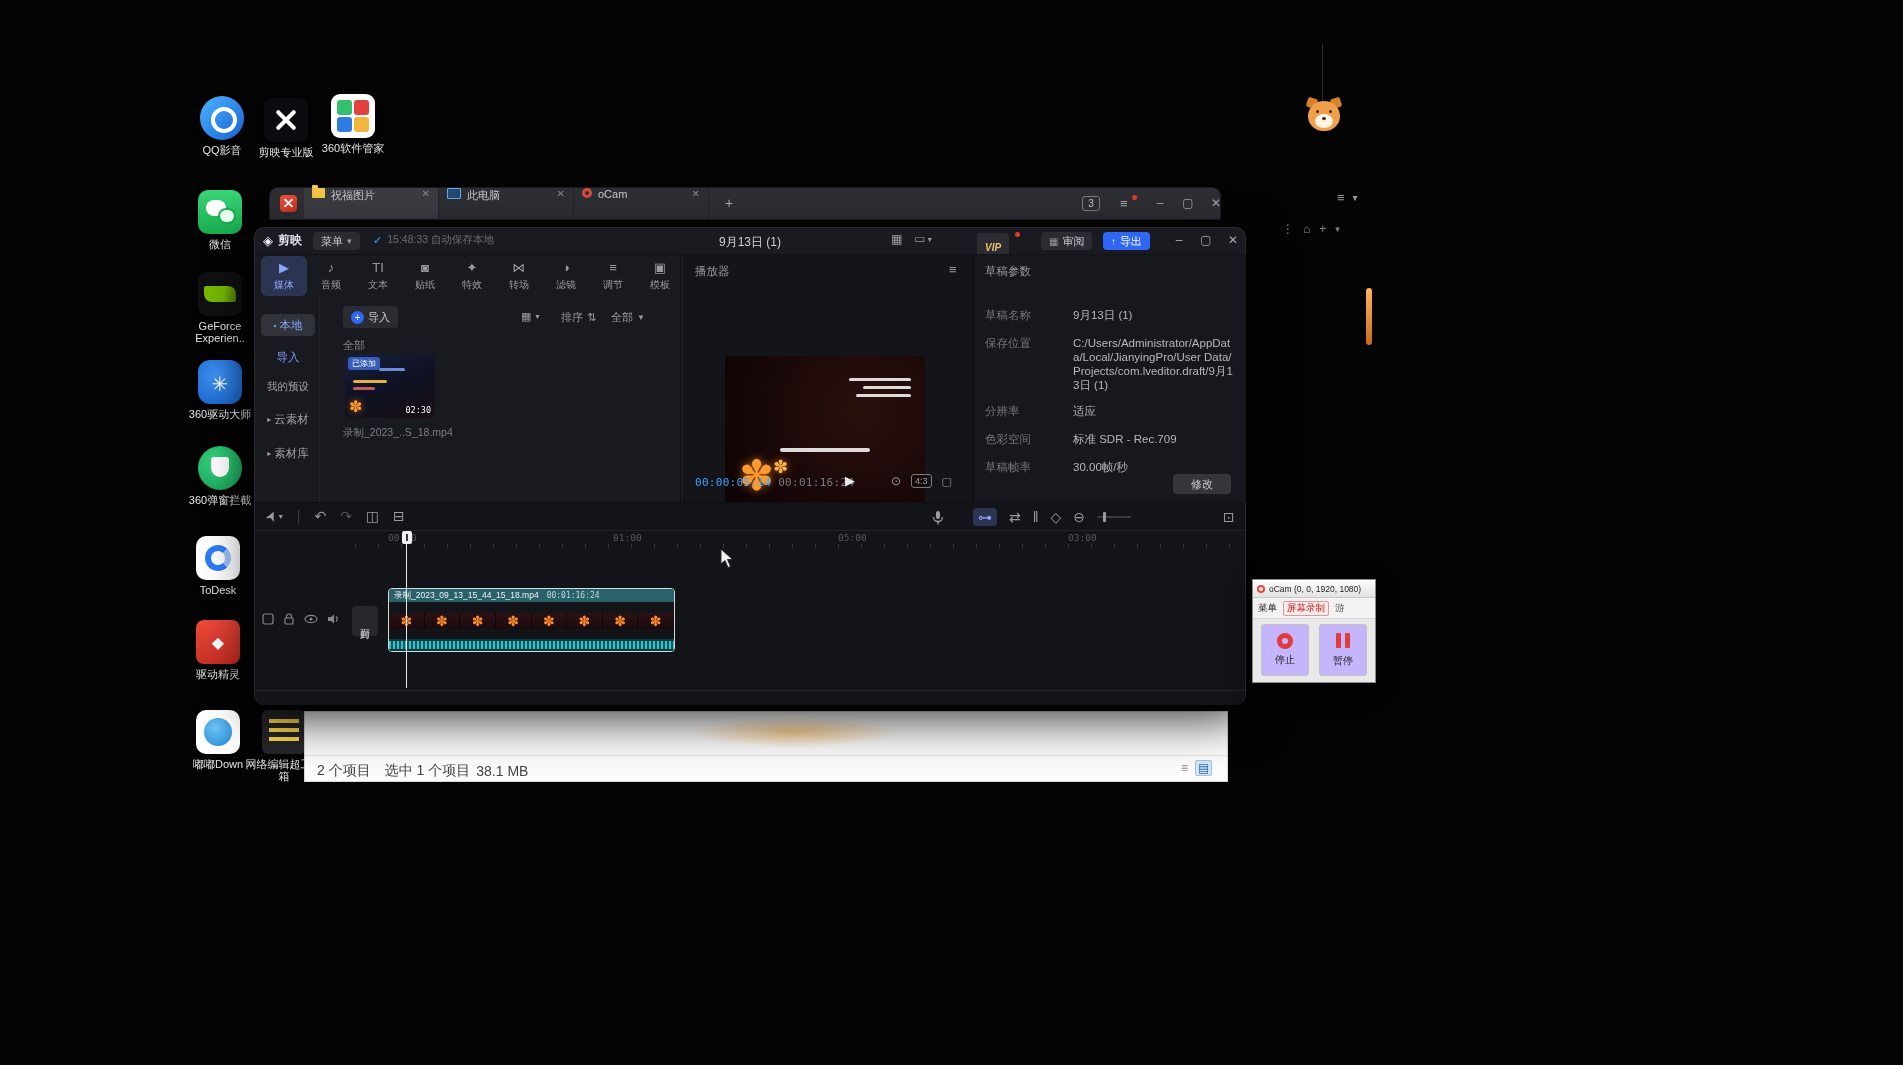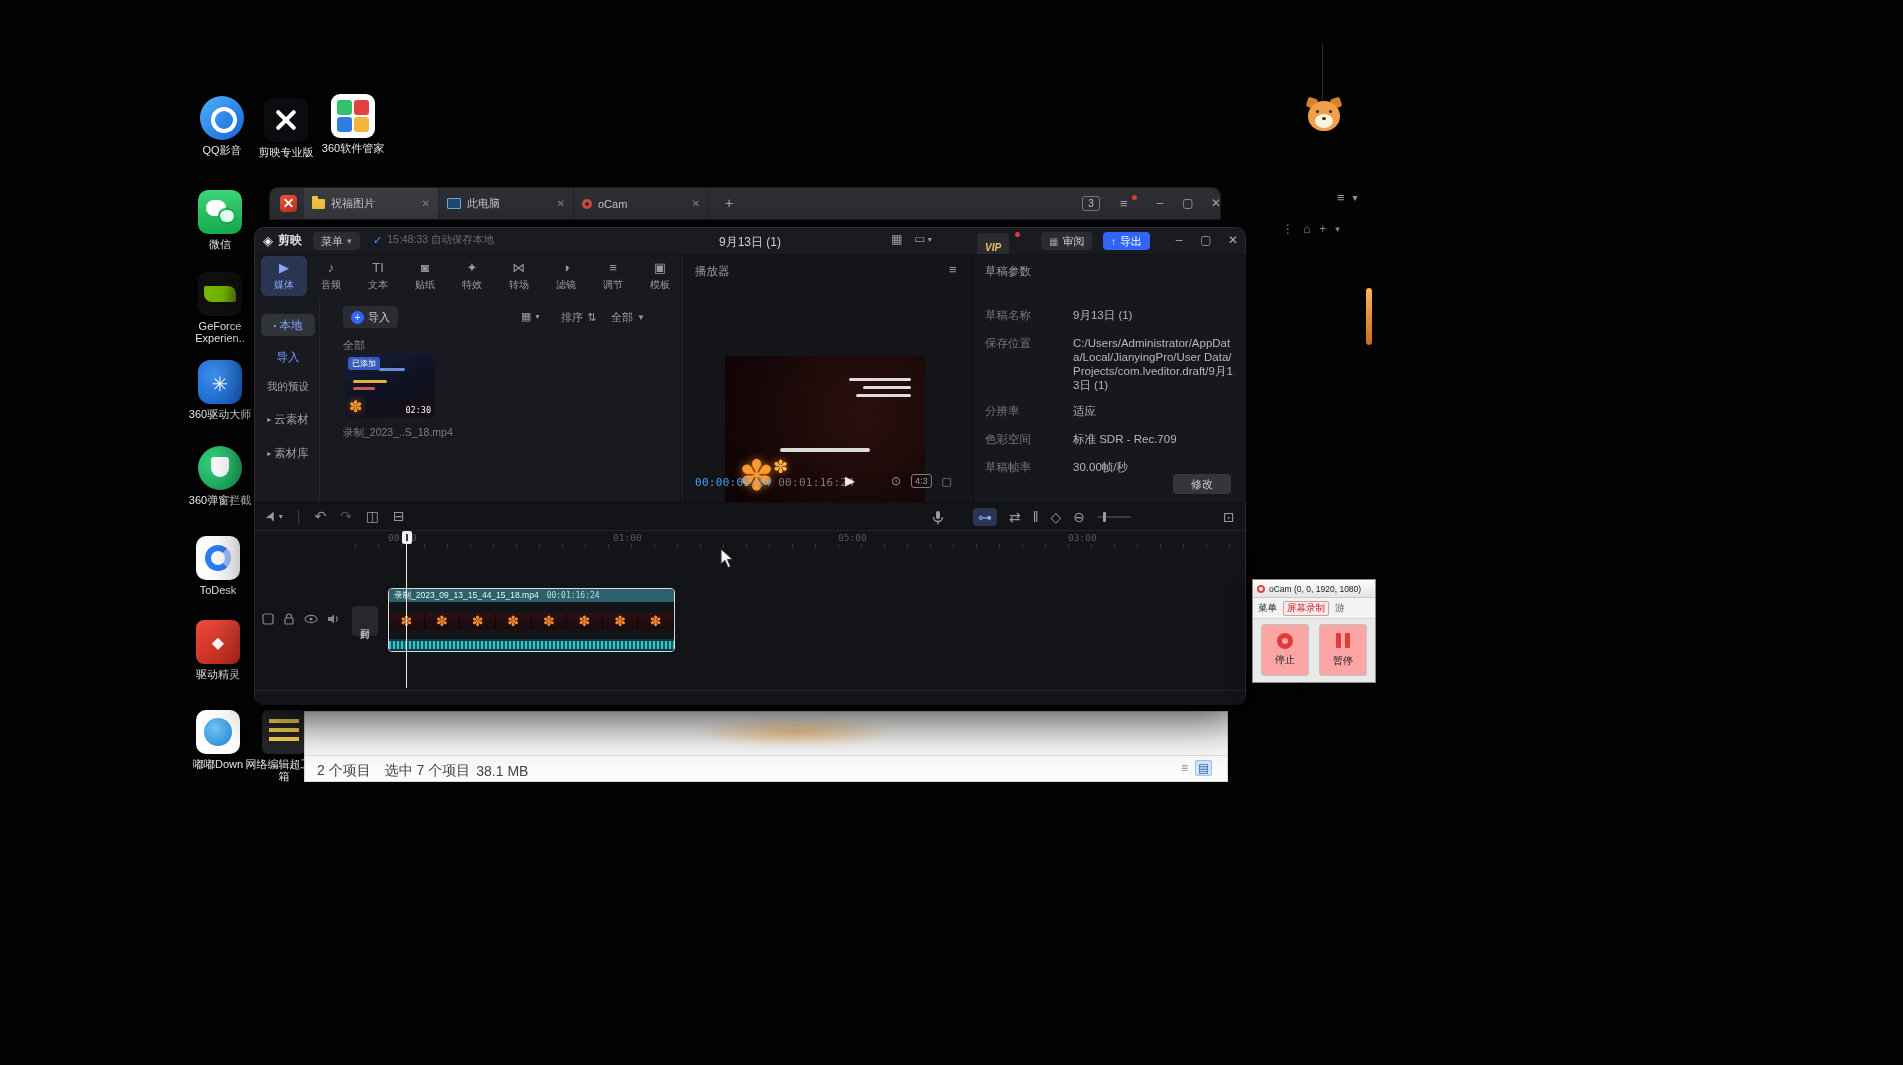--- a/index.html
+++ b/index.html
@@ -9,21 +9,21 @@
   
   .dwrap{width:84px;text-align:center;}
   .dicon{width:44px;height:44px;margin:0 auto;border-radius:9px;position:relative;box-shadow:0 2px 6px rgba(0,0,0,.65);}
   .dlabel{margin-top:4px;font-size:11px;color:#e6e6e9;text-shadow:0 1px 2px #000;line-height:12px;}
   .ring{position:absolute;left:11px;top:11px;width:18px;height:18px;border:4px solid #fff;border-radius:50%;}
   .xbar{position:absolute;left:9px;top:20px;width:26px;height:4px;background:#fff;border-radius:2px;}
   .gridsq span{position:absolute;width:15px;height:15px;border-radius:3px;}
   .shield{position:absolute;left:13px;top:11px;width:18px;height:20px;background:#fff;border-radius:3px 3px 9px 9px;}
   
   .tabbar{left:270px;top:188px;width:950px;height:31px;background:#2d2f34;border-radius:8px 8px 0 0;box-shadow:0 0 0 1px #1b1c1f;}
-  .btab{height:31px;width:135px;display:flex;align-items:center;gap:6px;padding:0 8px;box-sizing:border-box;
+  .btab{height:31px;width:135px;display:flex;gap:6px;padding:0 8px;box-sizing:border-box;
     border-right:1px solid #232427;color:#c6c7cb;font-size:11px;}
   .btab.active{background:#3a3c42;}
   .btab .x{margin-left:auto;color:#85868a;font-size:10px;}
   .folder-ic{width:13px;height:10px;background:#f5c644;border-radius:1px;position:relative;}
   .folder-ic:before{content:"";position:absolute;top:-3px;left:0;width:6px;height:3px;background:#f5c644;border-radius:1px 1px 0 0;}
   .pc-ic{width:12px;height:9px;border:1.5px solid #6fa8e8;border-radius:1px;background:#204a73;}
   .cam-ic{width:10px;height:10px;border:3px solid #e04a3c;border-radius:50%;box-sizing:border-box;}
   
   .jy{left:255px;top:228px;width:990px;height:476px;background:#1a1b20;border-radius:9px;
       box-shadow:0 0 0 1px #2a2b31,0 14px 48px rgba(0,0,0,.8);}
@@ -51,21 +51,21 @@
   .drow-l{position:absolute;left:12px;font-size:11.5px;color:#74757b;text-align:center;}
   .drow-v{position:absolute;left:100px;width:162px;font-size:11.5px;color:#b6b7bc;line-height:14px;word-break:break-all;}
   .tlic{font-size:14px;color:#9a9ba0;}
   .cell{flex:1;border-right:1px solid rgba(0,0,0,.55);background:linear-gradient(180deg,#2a1114,#1b0b0e);
         display:flex;align-items:center;justify-content:center;}
   .cell span{color:#ff8c2e;font-size:14px;}
   
   .explorer{left:305px;top:712px;width:922px;height:69px;background:#fcfcfc;box-shadow:0 0 0 1px #d7d7d7;}
   
   .ocam{left:1253px;top:580px;width:122px;height:102px;background:#e9e9e9;box-shadow:0 0 0 1px #8a8a8a,0 6px 20px rgba(0,0,0,.7);font-size:9px;}
-  .ocam-btn{width:46px;height:50px;background:#fca5a5;border:1px solid #c2c2c2;border-radius:3px;
+  .ocam-btn{width:46px;height:50px;background:#c4b5fd;border:1px solid #c2c2c2;border-radius:3px;
             display:flex;flex-direction:column;align-items:center;justify-content:center;gap:4px;color:#222;font-size:10px;}
   .stop-ic{width:16px;height:16px;border:5px solid #e03c3c;border-radius:50%;box-sizing:border-box;}
   .pause-ic span{display:inline-block;width:5px;height:15px;background:#e03c3c;margin:0 2px;border-radius:1px;}
   .wbtn{font-size:12px;color:#a9aaae;width:24px;text-align:center;}
   .mono{font-family:"DejaVu Sans Mono","Liberation Mono",monospace;}
 </style>
 </head>
 <body>
 
 <div class="abs dwrap" style="left:180px;top:96px">
@@ -193,21 +193,21 @@
   <span class="abs wbtn" style="left:906px;top:8px">▢</span>
   <span class="abs wbtn" style="left:934px;top:8px">✕</span>
 </div>
 
 <div class="abs explorer">
   <div class="abs" style="left:385px;top:4px;width:210px;height:32px;background:radial-gradient(ellipse at center,rgba(255,176,64,.55),rgba(255,176,64,0) 70%)"></div>
   <div class="abs" style="left:0;top:43px;width:922px;height:1px;background:#e3e3e3"></div>
   <div class="abs flex" style="left:12px;top:50px;gap:14px;font-size:14px;color:#444">
     <span>2 个项目</span>
     <span class="flex" style="gap:6px">
-      <span>选中 7 个项目</span>
+      <span>选中 1 个项目</span>
       <span>38.1 MB</span>
     </span>
   </div>
   <div class="abs flex" style="left:876px;top:48px;gap:7px;font-size:12px">
     <span style="color:#8a8a8a">≡</span>
     <span style="color:#2a6fbe;background:#d6e6f7;border:1px solid #9dc3ea;border-radius:2px;padding:0 2px">▤</span>
   </div>
 </div>
 
 <div class="abs jy">

